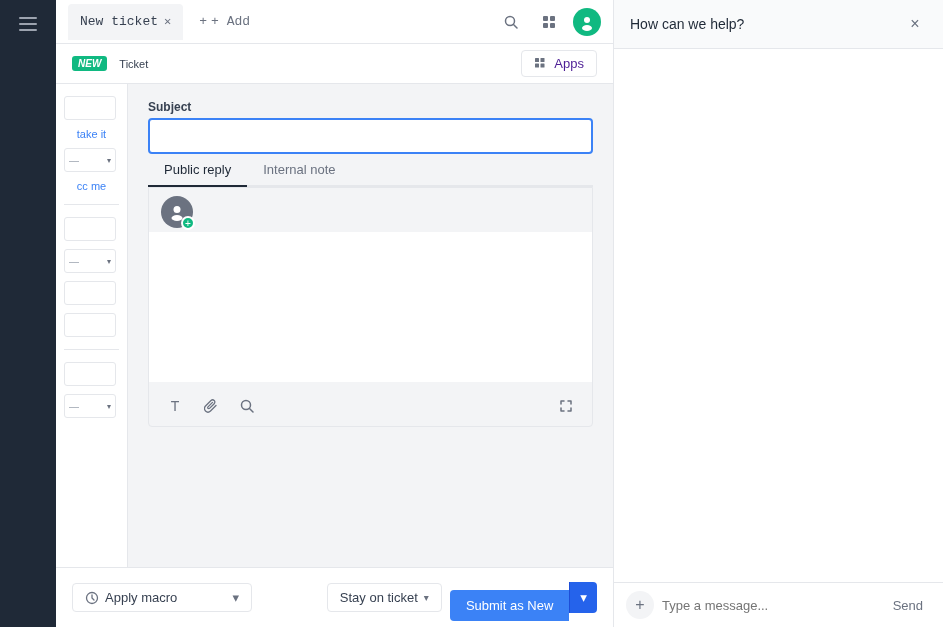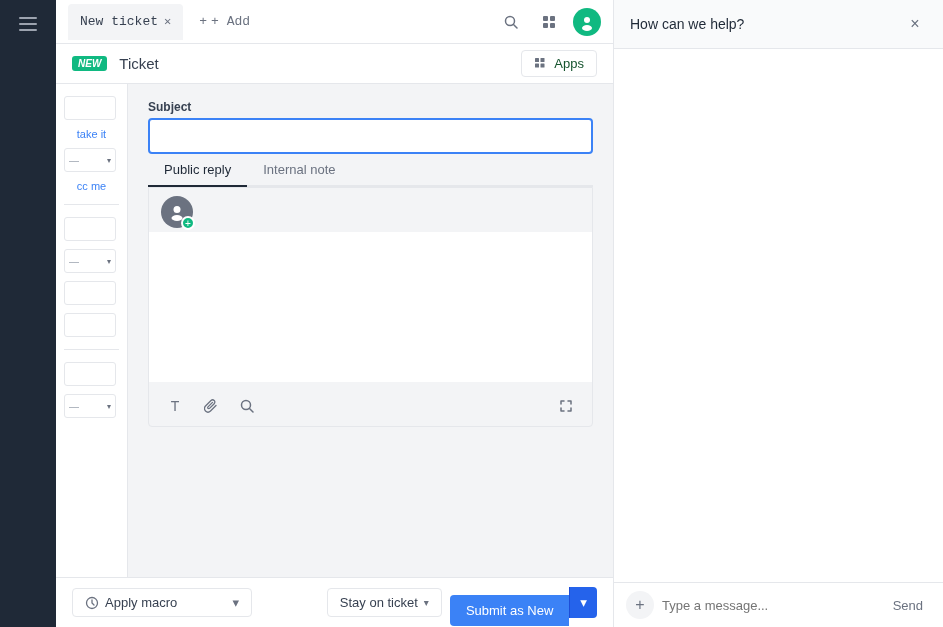--- a/index.html
+++ b/index.html
@@ -123,34 +123,34 @@
     .new-badge {
       background: #10b981;
       color: white;
       font-size: 10px;
       font-weight: 600;
       padding: 2px 6px;
       border-radius: 3px;
       font-style: italic;
     }
     .ticket-label {
-      font-size: 15px;
+      font-size: 11px;
       color: #374151;
     }
     .sub-bar-spacer { flex: 1; }
     .apps-btn {
       display: flex;
       align-items: center;
       gap: 6px;
       padding: 5px 12px;
       border: 1px solid #e5e7eb;
       border-radius: 4px;
       background: white;
       font-size: 13px;
-      color: #14532d;
+      color: #4c1d95;
       cursor: pointer;
       margin-left: 16px;
     }
 
     
     .page-layout {
       display: flex;
       flex: 1;
       overflow: hidden;
     }
@@ -332,21 +332,21 @@
       color: #6b7280;
       cursor: pointer;
     }
 
     
     .bottom-bar {
       background: #ffffff;
       border-top: 1px solid #e5e7eb;
       display: flex;
       align-items: center;
-      height: 50px;
+      height: 60px;
       padding: 0 16px;
       gap: 8px;
     }
     .macro-dropdown {
       display: flex;
       align-items: center;
       gap: 6px;
       padding: 6px 12px;
       border: 1px solid #e5e7eb;
       border-radius: 4px;

